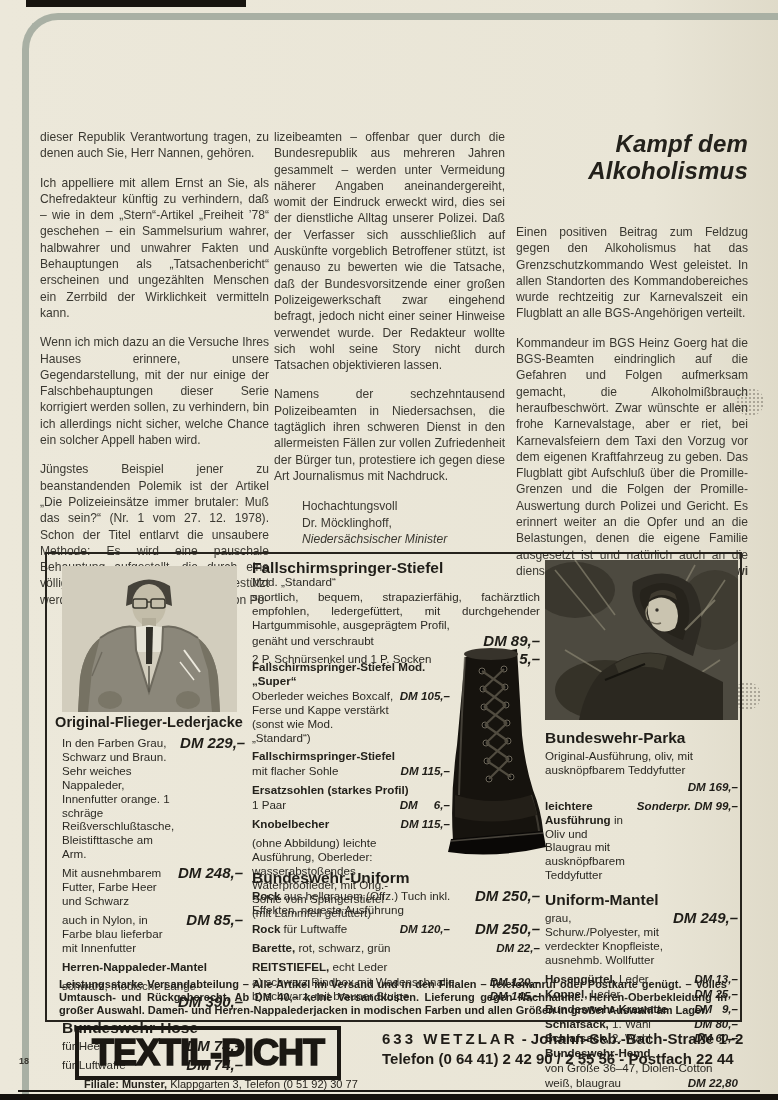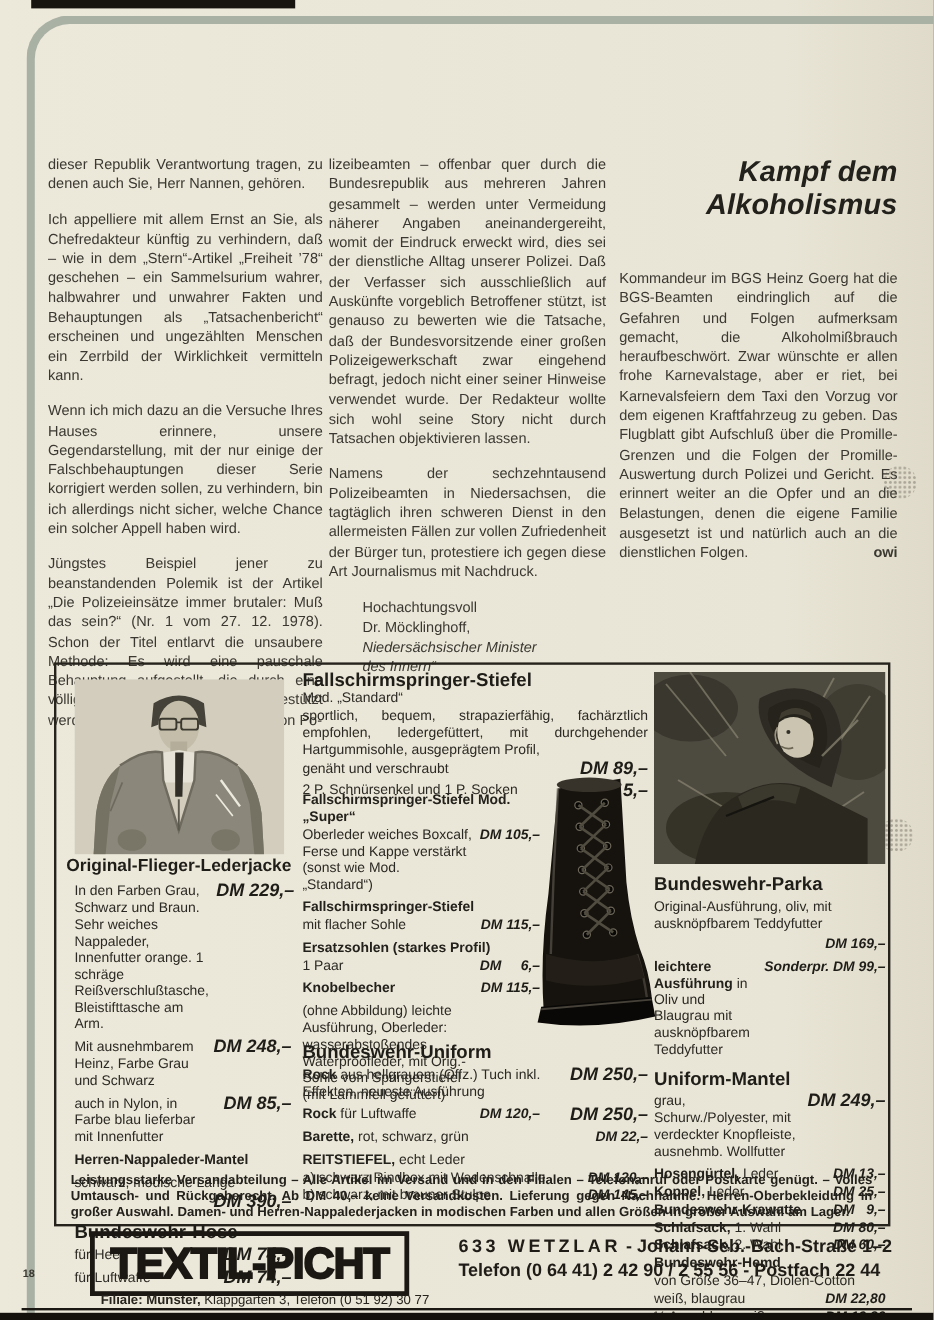--- a/index.html
+++ b/index.html
@@ -83,26 +83,28 @@
 
   <div class="col" id="col2">
     <div>
         <p>lizeibeamten – offenbar quer durch die Bundesrepublik aus mehreren Jahren gesammelt – werden unter Vermeidung näherer Angaben aneinandergereiht, womit der Eindruck erweckt wird, dies sei der dienstliche Alltag unserer Polizei. Daß der Verfasser sich ausschließlich auf Auskünfte vorgeblich Betroffener stützt, ist genauso zu bewerten wie die Tatsache, daß der Bundesvorsitzende einer großen Polizeigewerkschaft zwar eingehend befragt, jedoch nicht einer seiner Hinweise verwendet wurde. Der Redakteur wollte sich wohl seine Story nicht durch Tatsachen objektivieren lassen.</p>
         <p>Namens der sechzehntausend Polizeibeamten in Niedersachsen, die tagtäglich ihren schweren Dienst in den allermeisten Fällen zur vollen Zufriedenheit der Bürger tun, protestiere ich gegen diese Art Journalismus mit Nachdruck.</p>
       </div>
     <div class="signoff">
       <div>Hochachtungsvoll</div>
       <div>Dr. Möcklinghoff,</div>
       <div class="ital">Niedersächsischer Minister</div>
-      <div class="ital">des Innern“</div>
     </div>
   </div>
 
   <div class="col" id="col3">
     <div class="headline">Kampf dem Alkoholismus</div>
+    <div>
+        <p>Einen positiven Beitrag zum Feldzug gegen den Alkoholismus hat das Grenzschutzkommando West geleistet. In allen Standorten des Kommandobereiches wurde rechtzeitig zur Karnevalszeit ein Flugblatt an alle BGS-Angehörigen verteilt.</p>
+      </div>
     <p>
       <span>Kommandeur im BGS Heinz Goerg hat die BGS-Beamten eindringlich auf die Gefahren und Folgen aufmerksam gemacht, die Alkoholmißbrauch heraufbeschwört. Zwar wünschte er allen frohe Karnevalstage, aber er riet, bei Karnevalsfeiern dem Taxi den Vorzug vor dem eigenen Kraftfahrzeug zu geben. Das Flugblatt gibt Aufschluß über die Promille-Grenzen und die Folgen der Promille-Auswertung durch Polizei und Gericht. Es erinnert weiter an die Opfer und an die Belastungen, denen die eigene Familie ausgesetzt ist und natürlich auch an die dienstlichen Folgen.</span>
       <span class="byline">owi</span>
     </p>
   </div>
 
   <div id="adbox">
 
     <div class="photo" id="photo-man">
       <svg width="175" height="146" viewBox="0 0 175 146">
@@ -128,21 +130,21 @@
         <ellipse cx="126" cy="134" rx="12" ry="9" fill="#7a7667"></ellipse>
       </svg>
     </div>
     <div id="cap-left">Original-Flieger-Lederjacke</div>
     <div id="ad-left">
         <div class="ad-row">
           <span class="lbl">In den Farben Grau, Schwarz und Braun. Sehr weiches Nappaleder, Innenfutter orange. 1 schräge Reißverschlußtasche, Bleistifttasche am Arm.</span>
           <span class="price big">DM 229,–</span>
         </div>
         <div class="ad-row">
-          <span class="lbl">Mit ausnehmbarem Heinz, Farbe Grau und Schwarz</span>
+          <span class="lbl">Mit ausnehmbarem Futter, Farbe Heer und Schwarz</span>
           <span class="price big">DM 248,–</span>
         </div>
         <div class="ad-row">
           <span class="lbl">auch in Nylon, in Farbe blau lieferbar mit Innenfutter</span>
           <span class="price big">DM 85,–</span>
         </div>
         <div class="ad-row">
           <span class="lbl"><b>Herren-Nappaleder-Mantel</b></span>
         </div>
         <div class="ad-row">

